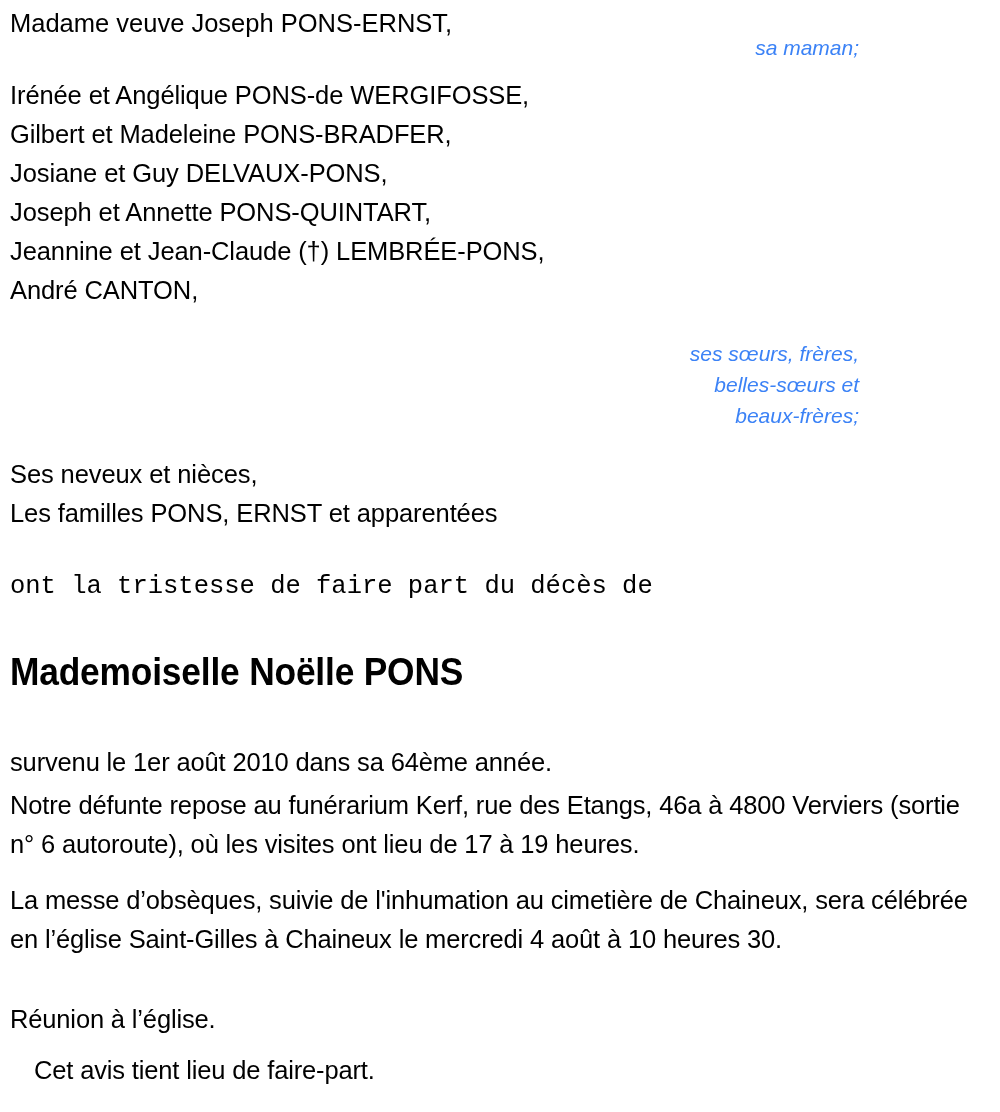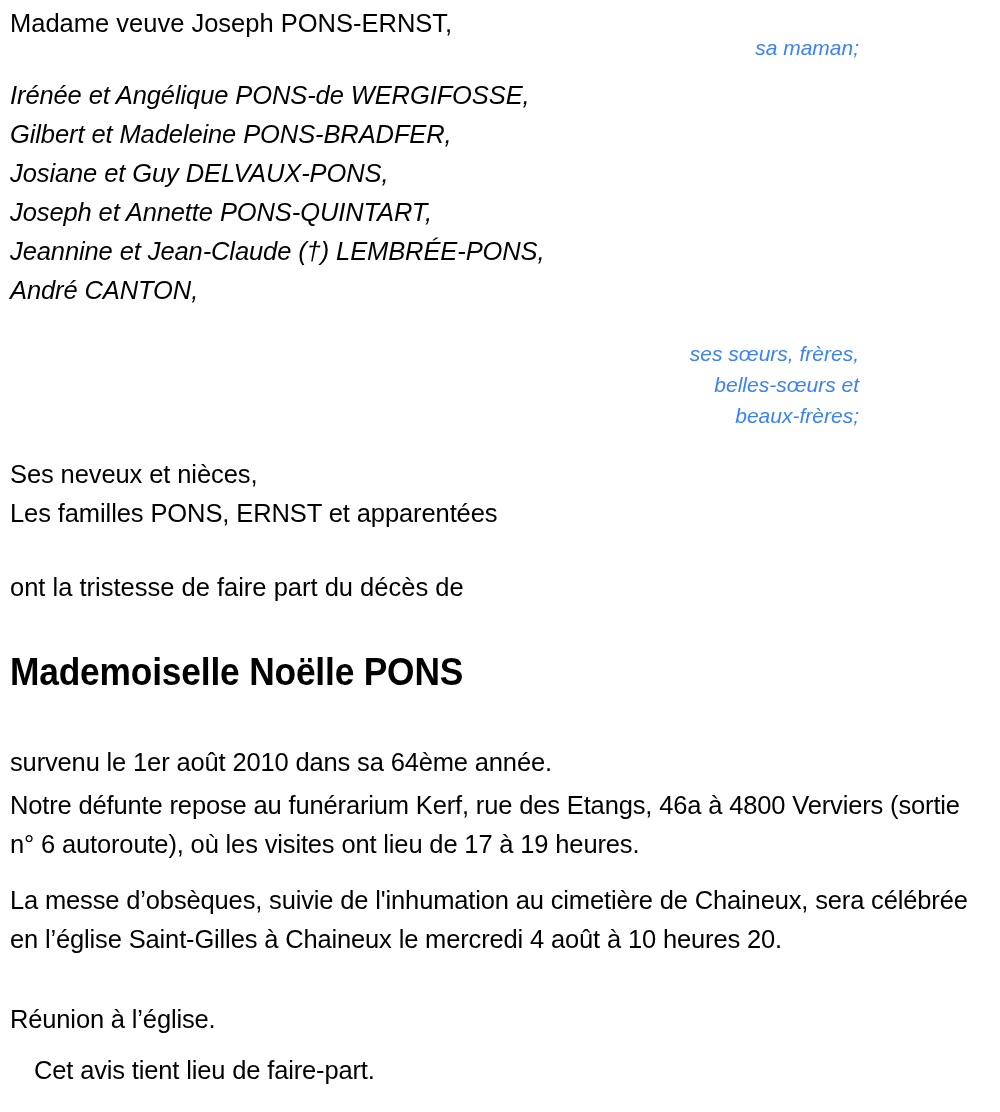--- a/index.html
+++ b/index.html
@@ -31,21 +31,21 @@
     letter-spacing: -0.1px;
     white-space: nowrap;
   }
 
   
   .kin-block {
     position: absolute;
     left: 10px;
     top: 76px;
   }
-  .kin-block .rel-line { display: block; font-style: italic; }
+  .kin-block .rel-line { display: block; }
 
   .mother-line {
     position: absolute;
     left: 10px;
     top: 8px;
     font-size: 25.5px;
     line-height: 30px;
     white-space: nowrap;
   }
 
@@ -71,20 +71,21 @@
   }
   .nephews .rel-line { display: block; }
 
   .announce {
     position: absolute;
     left: 10px;
     top: 572px;
     font-size: 25.5px;
     line-height: 30px;
     white-space: nowrap;
+    font-family: Liberation Mono, monospace;
   }
 
   .deceased-name {
     position: absolute;
     left: 10px;
     top: 650px;
     font-family: "Liberation Sans Narrow", "Liberation Sans", "DejaVu Sans Condensed", sans-serif;
     font-weight: bold;
     font-size: 38px;
     line-height: 44px;
@@ -141,19 +142,19 @@
   </div>
 
   <div class="announce">ont la tristesse de faire part du décès de</div>
 
   <div class="deceased-name">Mademoiselle Noëlle PONS</div>
 
   <div class="para p-age">survenu le 1er août 2010 dans sa 64ème année.</div>
 
   <div class="para p-repose">Notre défunte repose au funérarium Kerf, rue des Etangs, 46a à 4800 Verviers (sortie n° 6 autoroute), où les visites ont lieu de 17 à 19 heures.</div>
 
-  <div class="para p-messe">La messe d’obsèques, suivie de l'inhumation au cimetière de Chaineux, sera célébrée en l’église Saint-Gilles à Chaineux le mercredi 4 août à 10 heures 20.</div>
+  <div class="para p-messe">La messe d’obsèques, suivie de l'inhumation au cimetière de Chaineux, sera célébrée en l’église Saint-Gilles à Chaineux le mercredi 4 août à 10 heures 30.</div>
 
   <div class="para p-reunion">Réunion à l’église.</div>
 
   <div class="para p-avis">Cet avis tient lieu de faire-part.</div>
 
 </div>
 
 </body></html>

